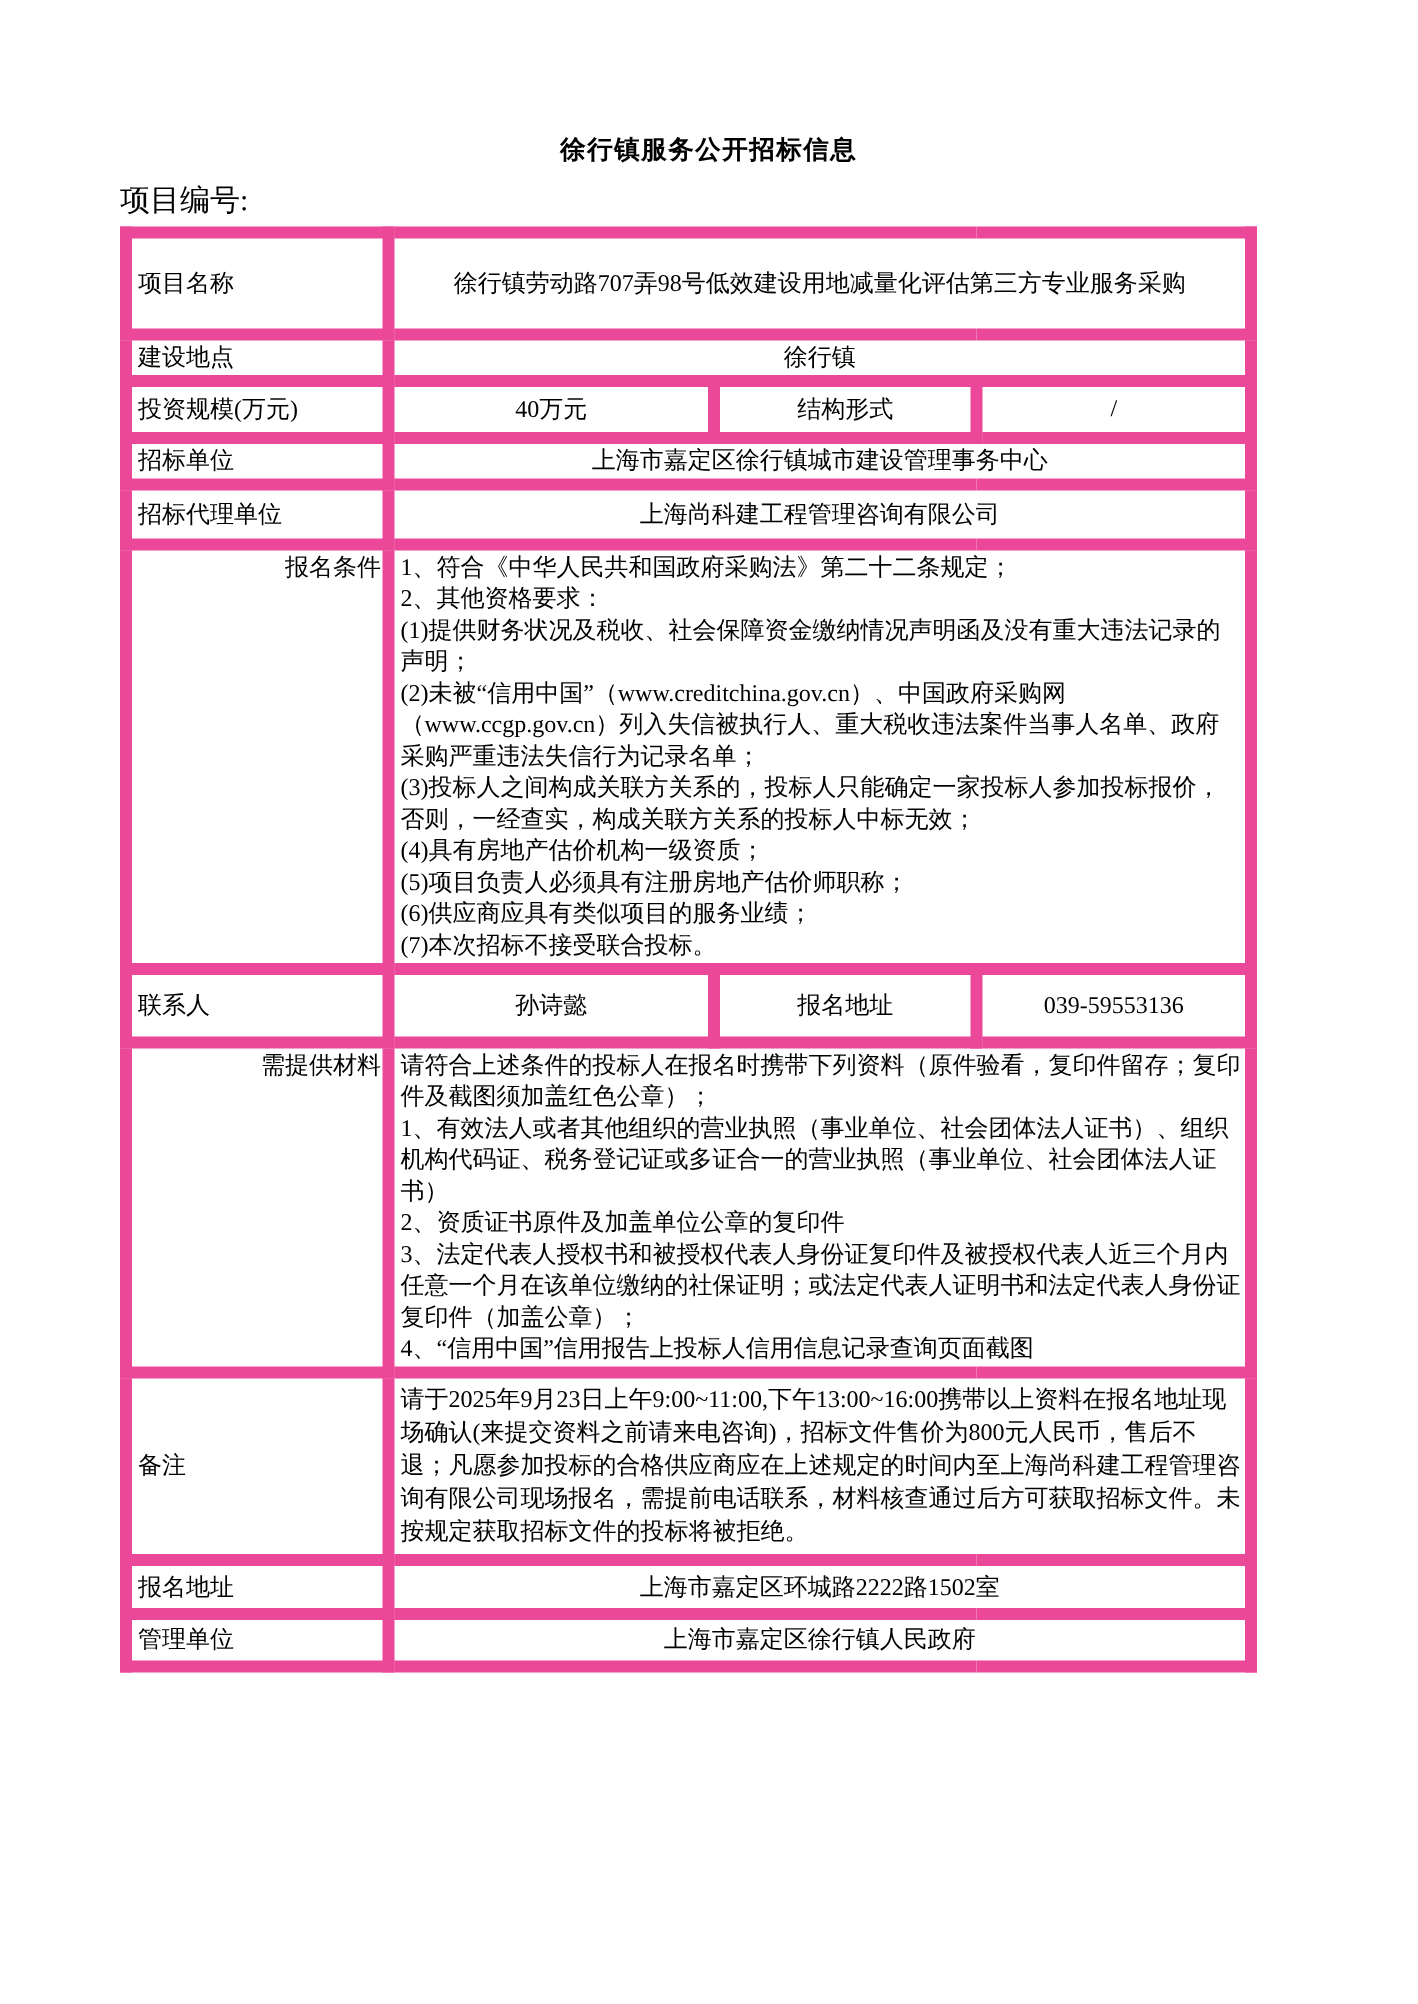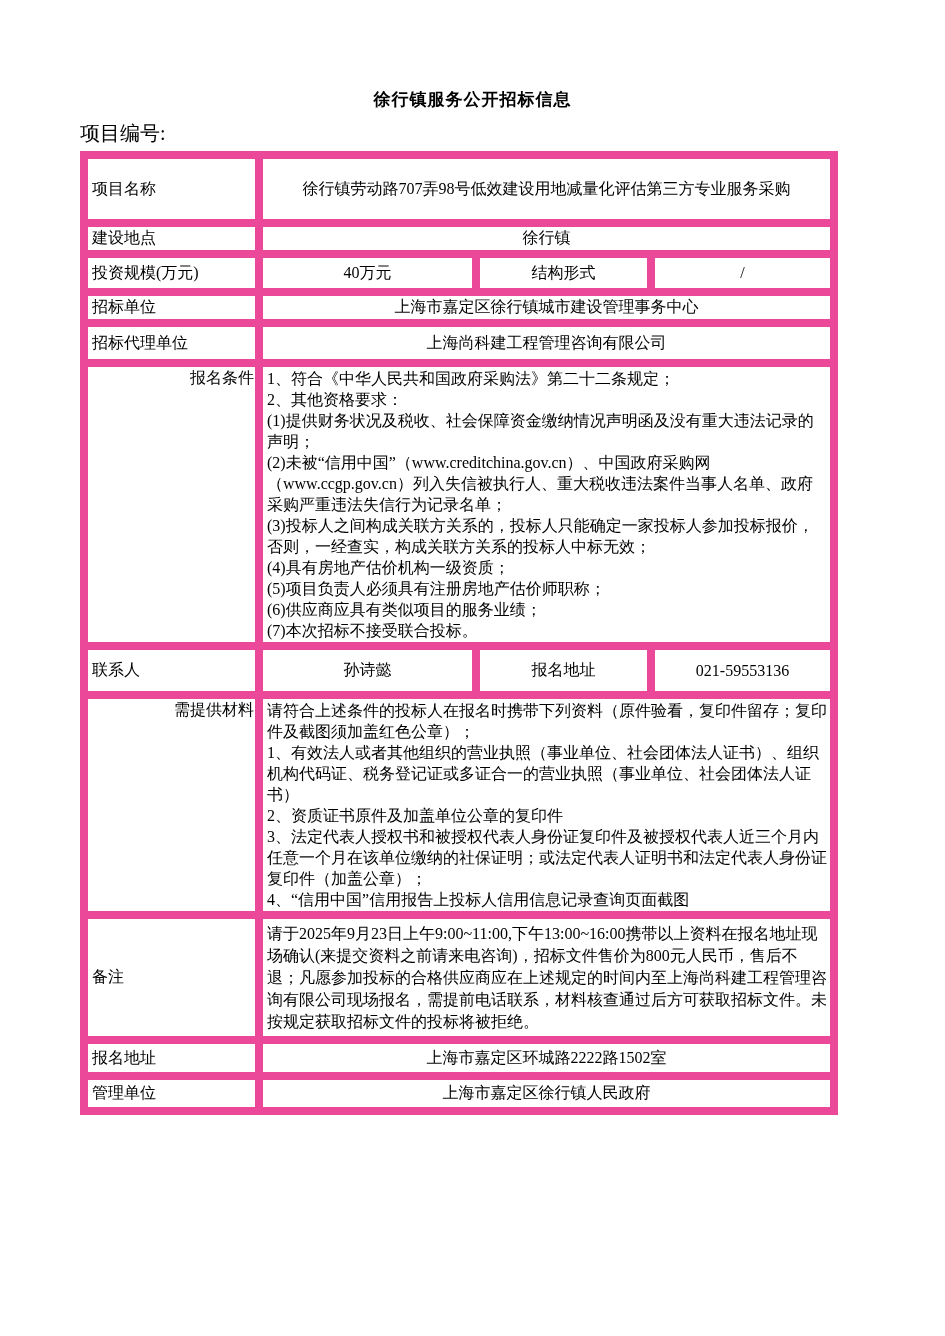--- a/index.html
+++ b/index.html
@@ -126,21 +126,21 @@
         <div>(5)项目负责人必须具有注册房地产估价师职称；</div>
         <div>(6)供应商应具有类似项目的服务业绩；</div>
         <div>(7)本次招标不接受联合投标。</div>
       </td>
     </tr>
 
     <tr style="height:49px">
       <td class="lbl">联系人</td>
       <td class="val">孙诗懿</td>
       <td class="val">报名地址</td>
-      <td class="val">021-59553136</td>
+      <td class="val">039-59553136</td>
     </tr>
 
     <tr style="height:217px">
       <td class="lbl-top">需提供材料</td>
       <td class="text" colspan="3">
         <div>请符合上述条件的投标人在报名时携带下列资料（原件验看，复印件留存；复印件及截图须加盖红色公章）；</div>
         <div>1、有效法人或者其他组织的营业执照（事业单位、社会团体法人证书）、组织机构代码证、税务登记证或多证合一的营业执照（事业单位、社会团体法人证书）</div>
         <div>2、资质证书原件及加盖单位公章的复印件</div>
         <div>3、法定代表人授权书和被授权代表人身份证复印件及被授权代表人近三个月内任意一个月在该单位缴纳的社保证明；或法定代表人证明书和法定代表人身份证复印件（加盖公章）；</div>
         <div>4、“信用中国”信用报告上投标人信用信息记录查询页面截图</div>

